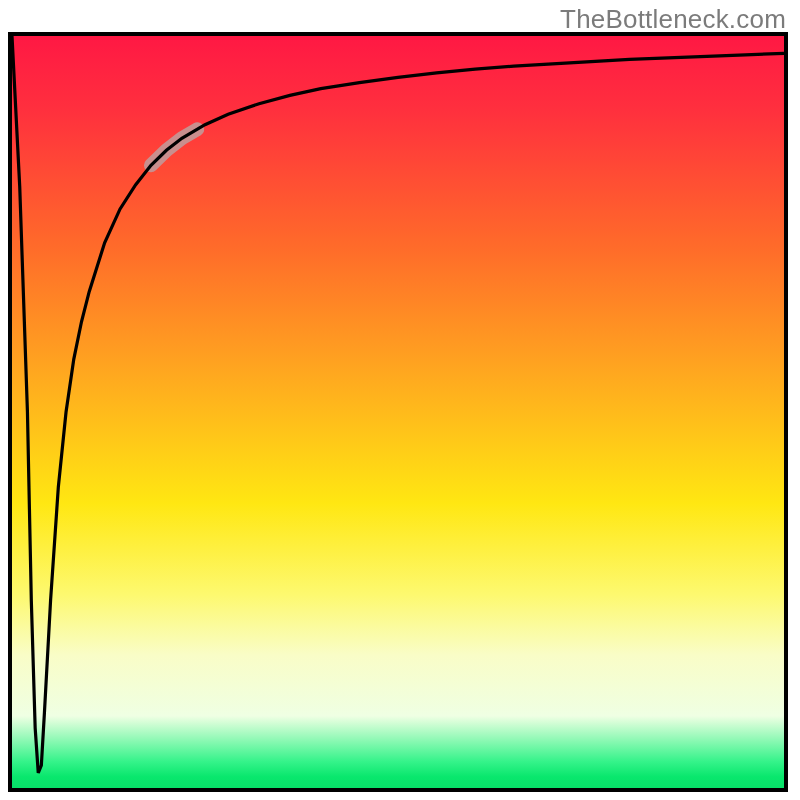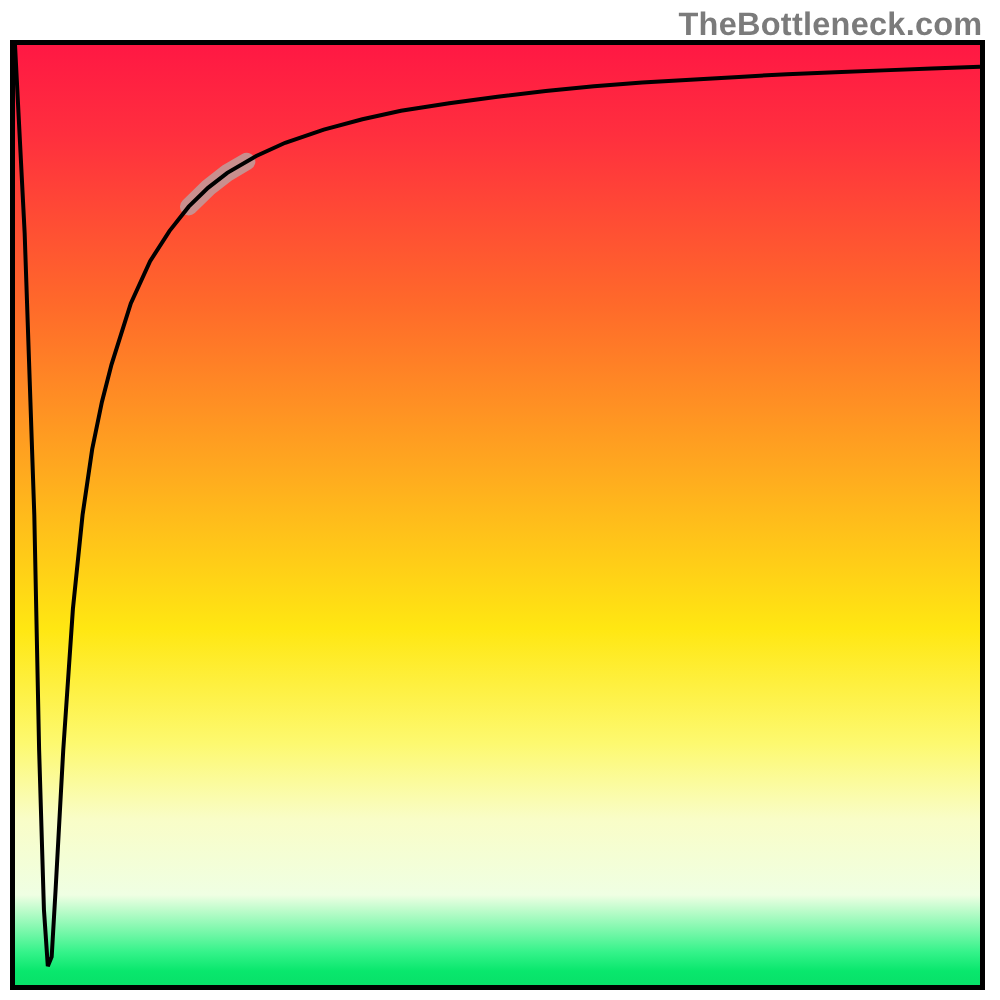--- a/index.html
+++ b/index.html
@@ -13,21 +13,21 @@
   .wrap {
     position: relative;
     width: 800px;
     height: 800px;
   }
   .attr {
     position: absolute;
     top: 4px;
     right: 14px;
     font-size: 26px;
-    font-weight: 700;
+    font-weight: 400;
     color: #7b7b7b;
     letter-spacing: 0.2px;
   }
   .frame {
     position: absolute;
     left: 8px;
     top: 32px;
     width: 780px;
     height: 760px;
     border: 4px solid #000;

